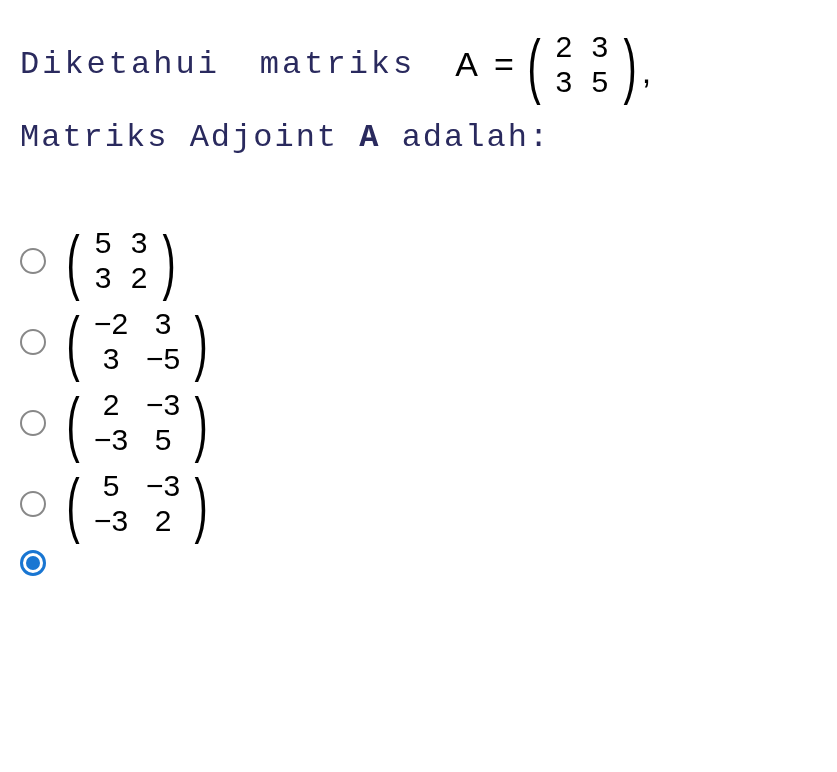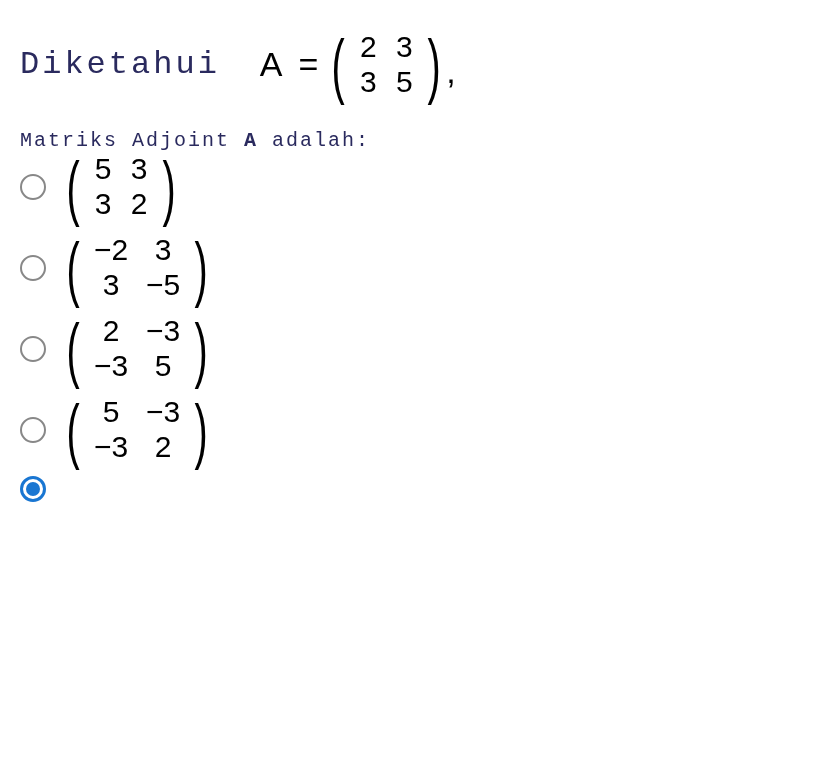--- a/index.html
+++ b/index.html
@@ -11,21 +11,21 @@
       font-family: 'Courier New', monospace;
       background: #fff;
       padding: 30px 20px;
       width: 837px;
       color: #1a1a4d;
     }
     .question-line {
       display: flex;
       align-items: center;
       gap: 40px;
-      margin-bottom: 30px;
+      margin-bottom: 20px;
       font-size: 32px;
       letter-spacing: 3px;
     }
     .question-line .text1, .question-line .text2 {
       color: #2a2a5e;
     }
     .matrix-eq {
       display: flex;
       align-items: center;
       font-family: Arial, sans-serif;
@@ -34,22 +34,23 @@
     }
     .matrix-eq .var {
       font-size: 34px;
       margin-right: 8px;
     }
     .matrix-eq .eq {
       font-size: 34px;
       margin: 0 8px;
     }
     .line2 {
-      font-size: 20px;
+      font-size: 32px;
       letter-spacing: 2px;
+      margin-bottom: 70px;
       color: #2a2a5e;
     }
     .line2 .bold {
       font-weight: bold;
     }
     .options {
       display: flex;
       flex-direction: column;
       gap: 12px;
     }
@@ -121,20 +122,21 @@
       font-family: Arial, sans-serif;
       align-self: flex-end;
       padding-bottom: 8px;
     }
   </style>
 </head>
 <body>
 
 <div class="question-line">
   <span class="text1">Diketahui</span>
+  <span class="text2">matriks</span>
   <span class="matrix-eq">
     <span class="var">A</span>
     <span class="eq">=</span>
     <span class="matrix">
       <span class="paren">(</span>
       <span class="matrix-body">
         <span class="matrix-row">
           <span class="matrix-cell">2</span>
           <span class="matrix-cell">3</span>
         </span>

